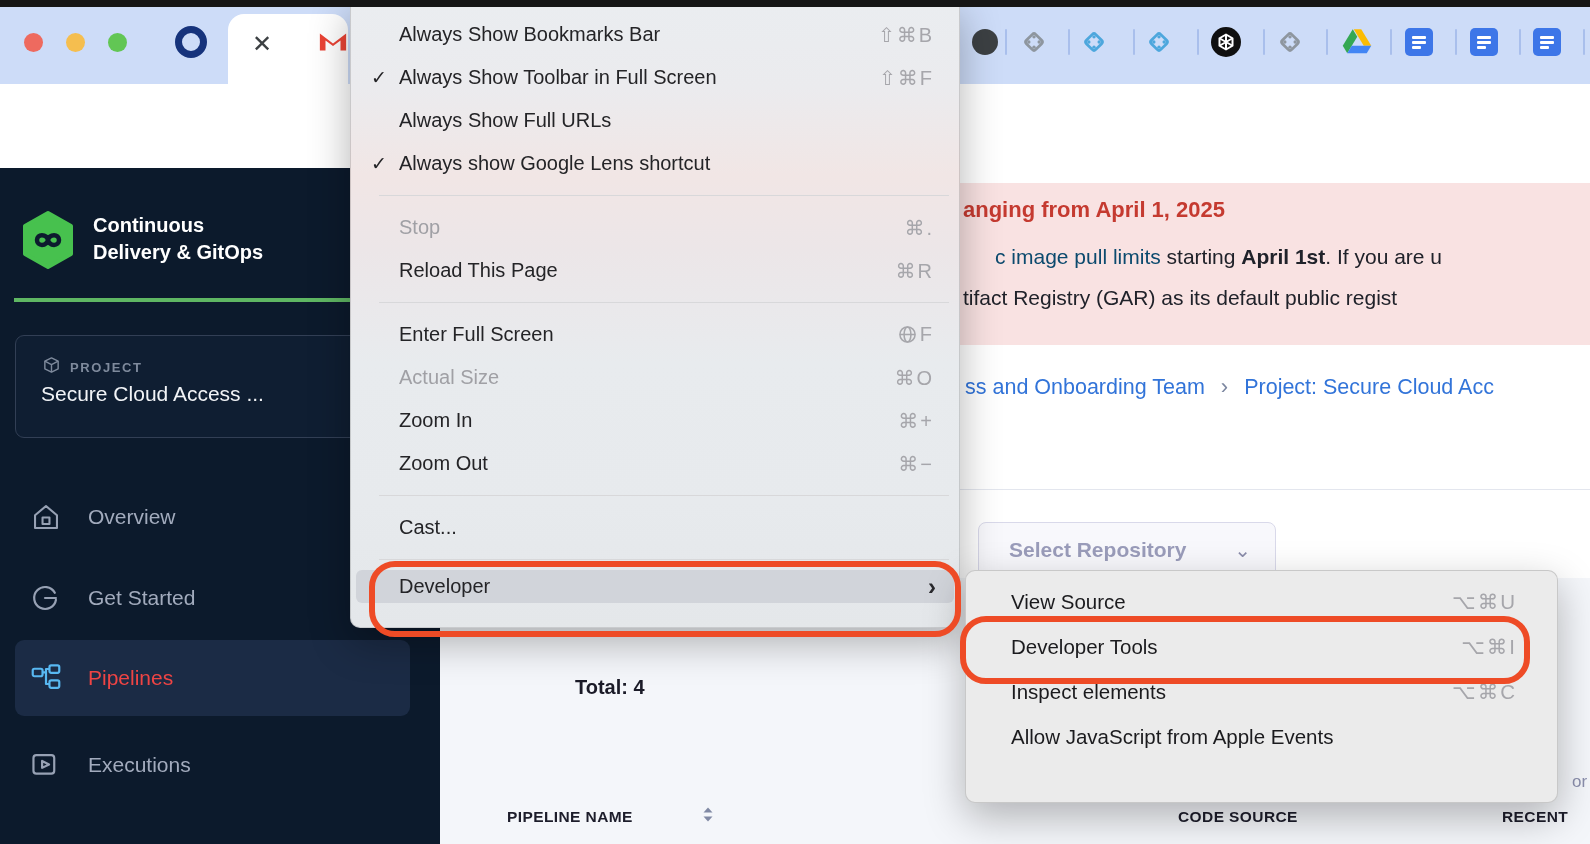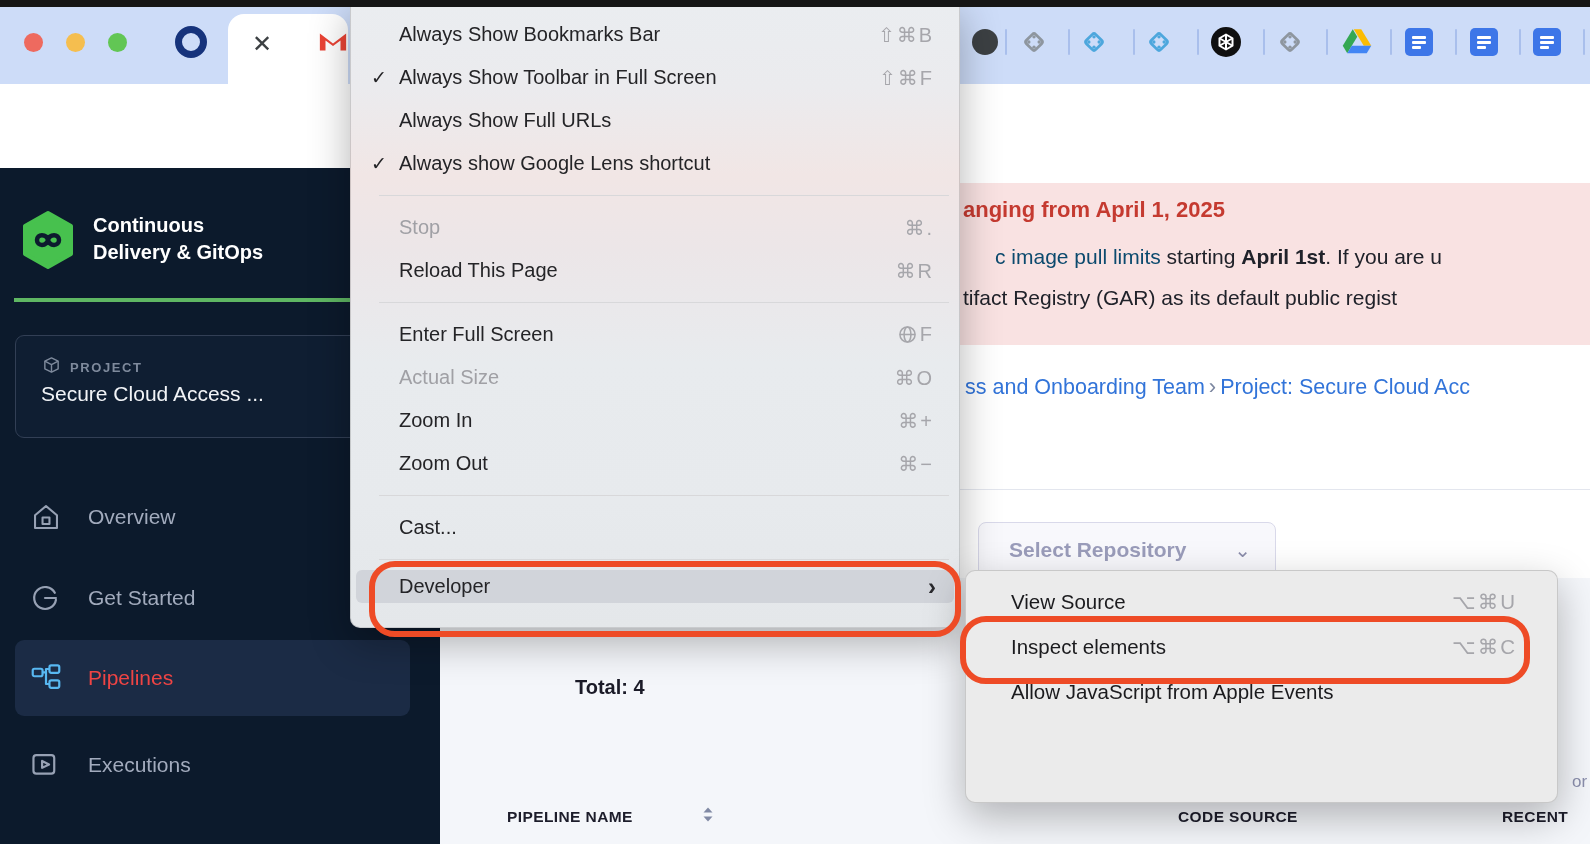--- a/index.html
+++ b/index.html
@@ -50,21 +50,21 @@
   .nav-pipelines .lbl{color:#ef4444;}
 
   
   .main{left:440px;top:168px;width:1150px;height:676px;background:#fff;}
   .lower-band{left:0;top:410px;width:1160px;height:266px;background:#f4f6fa;}
   .banner{left:20px;top:15px;width:1140px;height:162px;background:#f9e2e2;border-radius:8px;}
   .banner .t{left:503px;top:14px;font-size:22px;font-weight:bold;color:#c53a30;}
   .banner .l2{left:503px;top:62px;font-size:21px;color:#20222a;}
   .banner .l3{left:503px;top:103px;font-size:21px;color:#20222a;}
   .blink{color:#0c4a6e;margin-left:32px;}
-  .crumbs{left:525px;top:206px;display:flex;gap:4px;align-items:center;font-size:21.5px;color:#3274d9;}
+  .crumbs{left:525px;top:206px;display:flex;gap:16px;align-items:center;font-size:21.5px;color:#3274d9;}
   .crumb-sep{color:#7c87a0;font-size:22px;}
   .hdr-div{left:0;top:321px;width:1160px;height:1px;background:#e3e6ee;}
   .repo-btn{left:538px;top:354px;width:298px;height:56px;border:1px solid #d9d9ea;border-radius:8px;
     background:#f8f8fc;box-sizing:border-box;display:flex;align-items:center;padding:0 24px 0 30px;}
   .repo-btn .lbl{font-size:21px;font-weight:bold;color:#9a9cba;}
   .repo-btn .chev{margin-left:auto;color:#8a8caa;font-size:20px;}
   .total{left:135px;top:508px;font-size:20px;font-weight:bold;color:#1b1b28;}
   .th{font-size:15.5px;font-weight:bold;color:#1d1d2b;letter-spacing:.4px;}
   .or-frag{left:1132px;top:604px;font-size:17px;color:#8b8fad;}
 
@@ -430,20 +430,24 @@
       <span class="chev">›</span>
     </div>
   </div>
 
   <div class="abs submenu">
     <div class="s-row">
       <span>View Source</span>
       <span class="m-short">⌥⌘U</span>
     </div>
     <div class="s-row">
+      <span>Developer Tools</span>
+      <span class="m-short">⌥⌘I</span>
+    </div>
+    <div class="s-row">
       <span>Inspect elements</span>
       <span class="m-short">⌥⌘C</span>
     </div>
     <div class="s-row">
       <span>Allow JavaScript from Apple Events</span>
     </div>
   </div>
 
   <div class="abs ring ring1"></div>
   <div class="abs ring ring2"></div>

